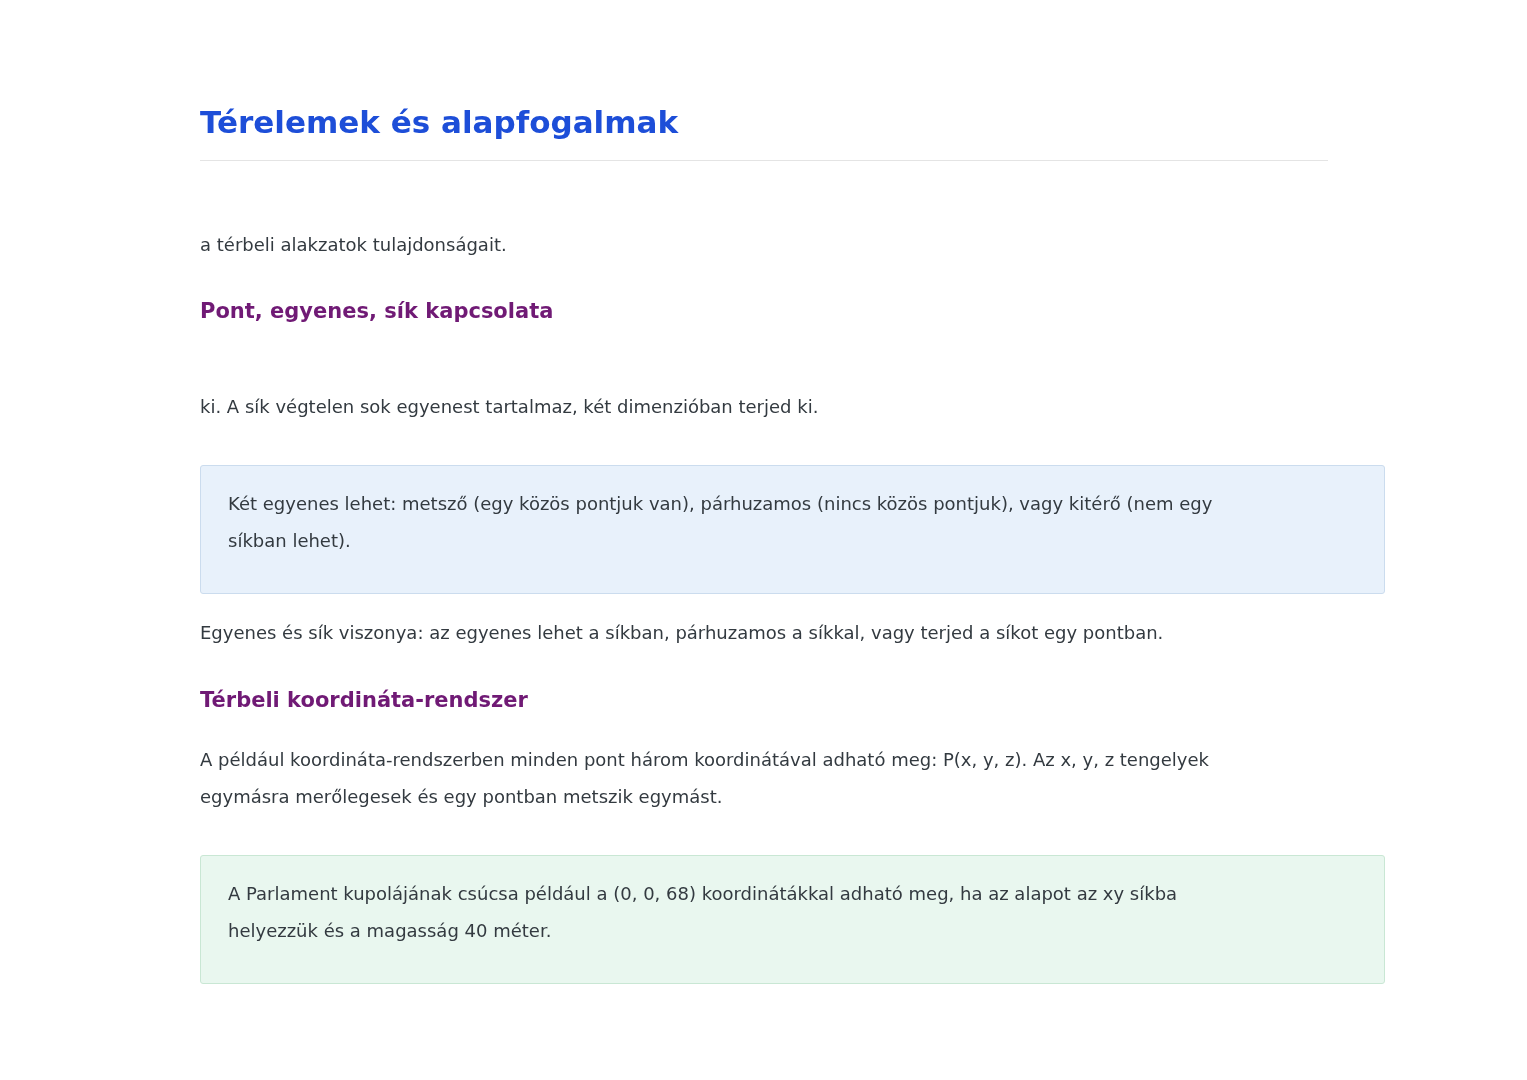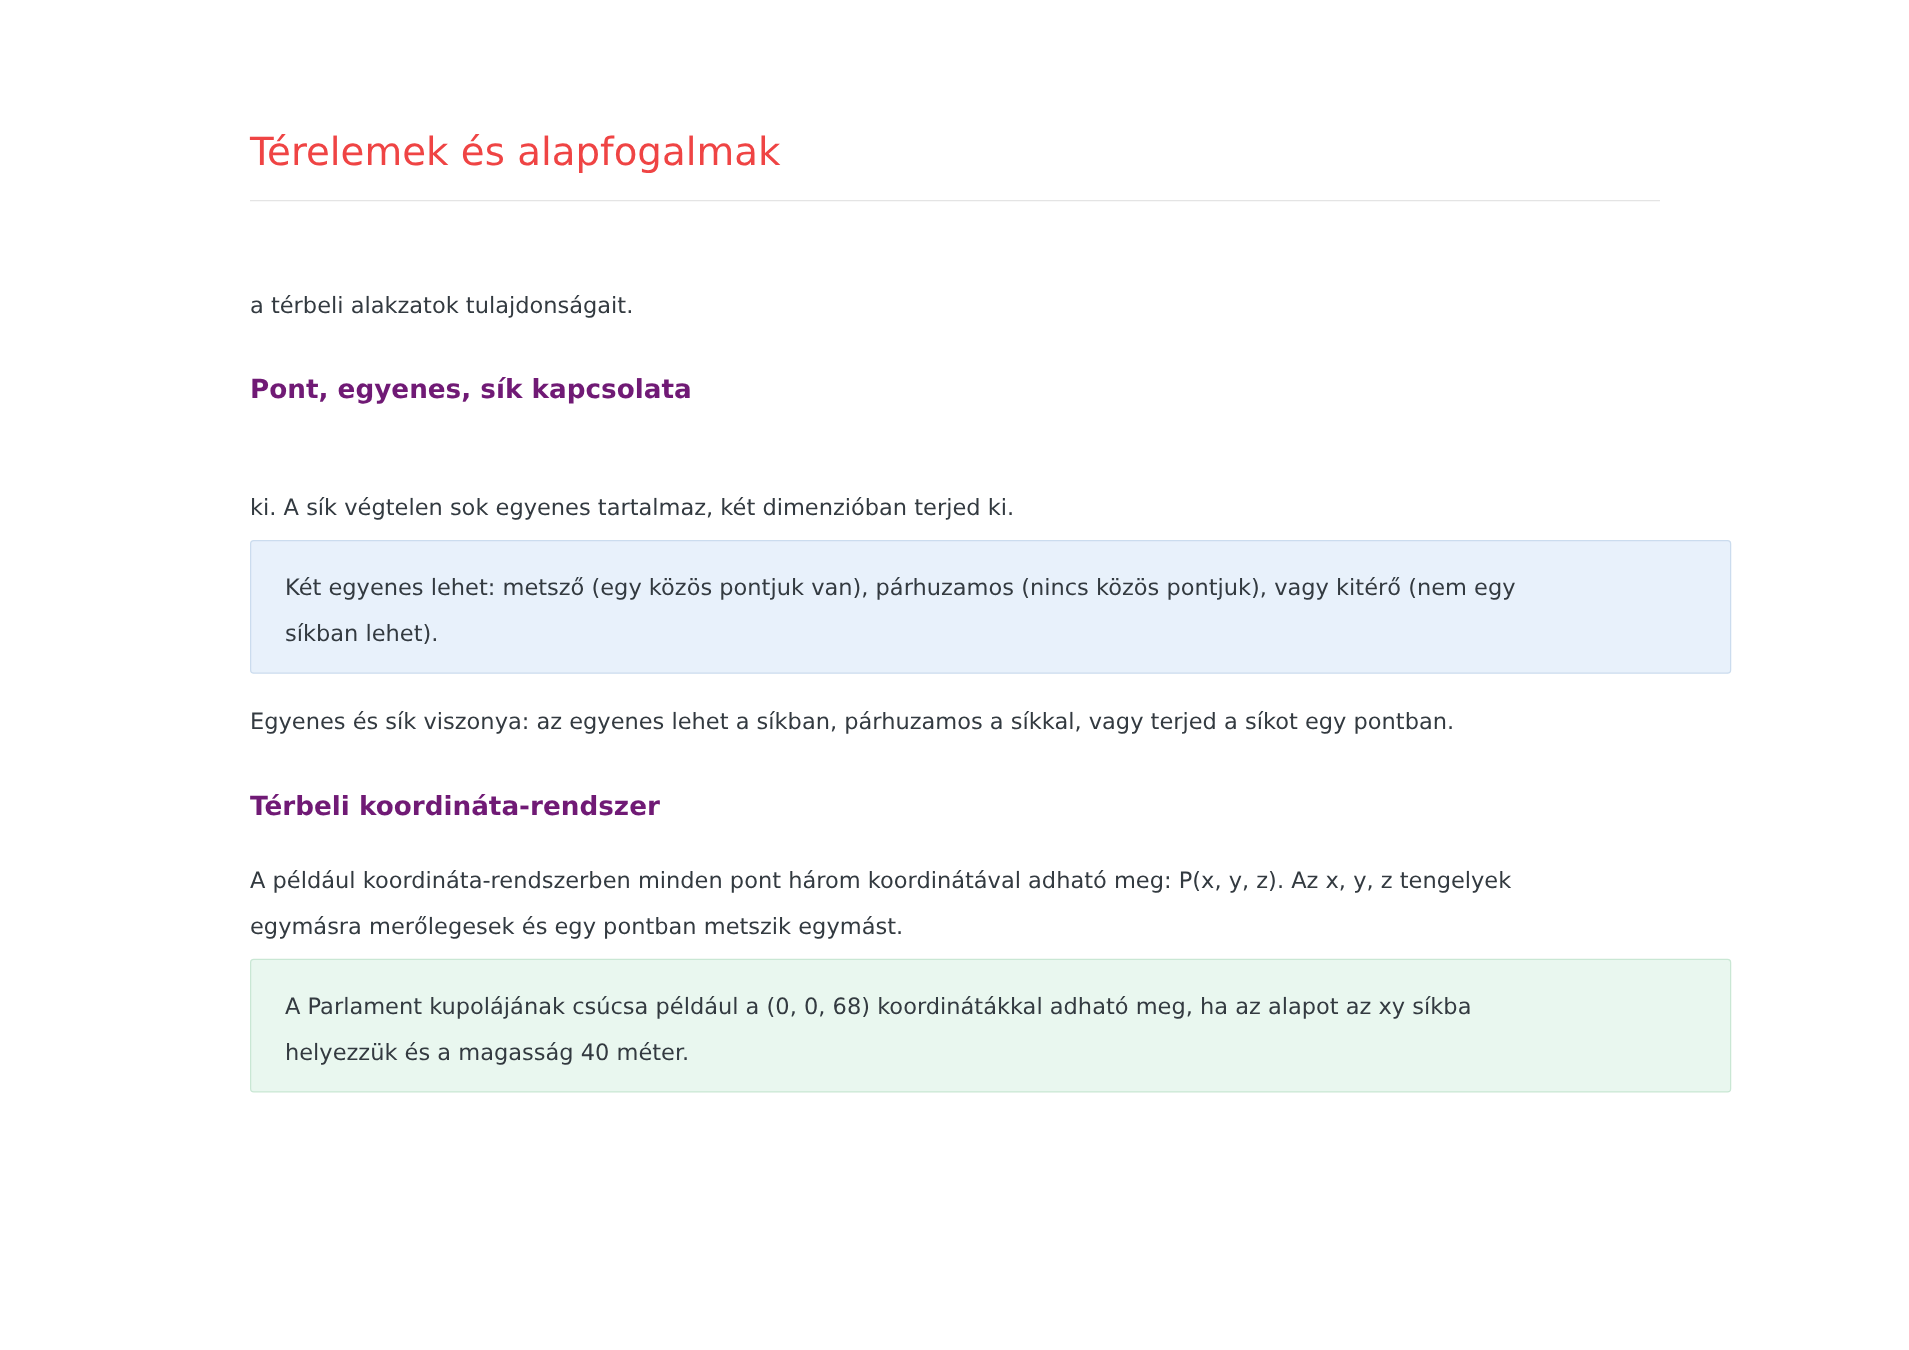--- a/index.html
+++ b/index.html
@@ -14,23 +14,23 @@
   .content {
     margin-left: 200px;
     width: 1185px;
     padding-top: 102px;
     color: #333a40;
   }
   .page-title {
     margin: 0;
     width: 1128px;
     font-size: 31px;
-    font-weight: normal;
+    font-weight: bold;
     line-height: 40px;
-    color: #ef4444;
+    color: #1d4ed8;
     padding-bottom: 18px;
     border-bottom: 1px solid #e4e4e4;
   }
   .para {
     margin: 0;
     font-size: 18px;
     line-height: 37px;
   }
   .para.intro      { margin-top: 28px; }
   .para.body1      { margin-top: 26px; }
@@ -40,25 +40,25 @@
   .section-heading {
     margin: 0;
     font-size: 21px;
     font-weight: bold;
     line-height: 28px;
     color: #701a75;
   }
   .section-heading.first  { margin-top: 34px; }
   .section-heading.second { margin-top: 35px; }
   .callout {
-    margin-top: 7px;
+    margin-top: 40px;
     box-sizing: border-box;
     width: 1185px;
     border-radius: 3px;
-    padding: 19px 27px 12px 27px;
+    padding: 19px 27px 34px 27px;
     font-size: 18px;
     line-height: 37px;
   }
   .callout.info {
     background: #e8f1fb;
     border: 1px solid #cbdcee;
   }
   .callout.example {
     background: #e9f7ef;
     border: 1px solid #c9e7d4;
@@ -73,21 +73,21 @@
 
   <p class="para intro">
     <br>
     <span class="line">a térbeli alakzatok tulajdonságait.</span>
   </p>
 
   <h2 class="section-heading first">Pont, egyenes, sík kapcsolata</h2>
 
   <p class="para body1">
     <br>
-    <span class="line">ki. A sík végtelen sok egyenes tartalmaz, két dimenzióban terjed ki.</span>
+    <span class="line">ki. A sík végtelen sok egyenest tartalmaz, két dimenzióban terjed ki.</span>
   </p>
 
   <div class="callout info">
     <span class="line">Két egyenes lehet: metsző (egy közös pontjuk van), párhuzamos (nincs közös pontjuk), vagy kitérő (nem egy</span><br>
     <span class="line">síkban lehet).</span>
   </div>
 
   <p class="para note">
     <span class="line">Egyenes és sík viszonya: az egyenes lehet a síkban, párhuzamos a síkkal, vagy terjed a síkot egy pontban.</span>
   </p>

